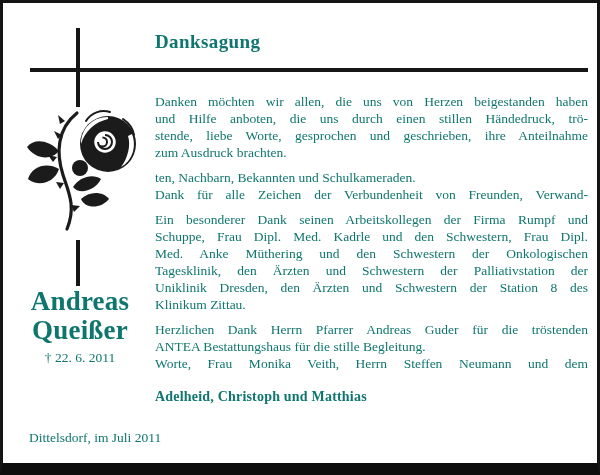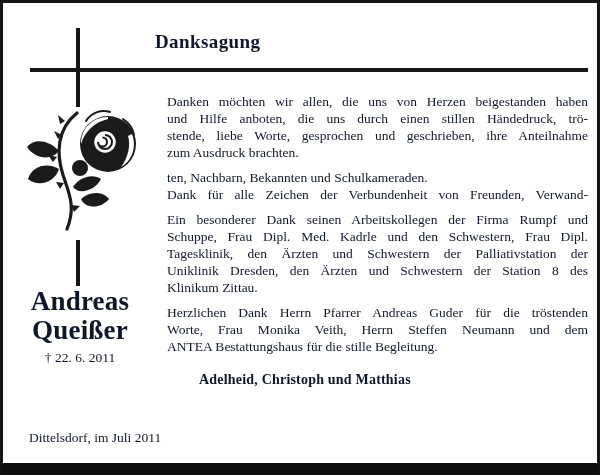--- a/index.html
+++ b/index.html
@@ -7,21 +7,21 @@
     position:relative;
     width:600px;height:475px;
     box-sizing:border-box;
     background:#ffffff;
     border-top:3px solid #141414;
     border-left:3px solid #141414;
     border-right:3px solid #141414;
     border-bottom:12px solid #0d0d0d;
     overflow:hidden;
     font-family:"Liberation Serif", serif;
-    color:#0f172a;
+    color:#0f766e;
   }
   .abs{position:absolute;}
   
   #title{
     left:152px;top:28px;
     font-size:19px;font-weight:bold;letter-spacing:.4px;
   }
   
   #rule{left:27px;top:65px;width:558px;height:4px;background:#161616;}
   
@@ -34,24 +34,24 @@
     left:8px;top:284px;width:138px;
     text-align:center;line-height:29px;
   }
   .name-line{font-size:27px;font-weight:bold;letter-spacing:.2px;}
   #death-date{font-size:13.5px;margin-top:5px;line-height:16px;}
   
   #body{
     left:152px;top:90px;width:433px;
     font-size:13.5px;line-height:17px;
   }
-  .para{margin:0 0 8px 12px;}
+  .para{margin:0 0 8px 0;}
   .jline{display:block;text-align:justify;text-align-last:justify;white-space:normal;}
   .jline.last{text-align-last:left;}
-  #signature{margin-top:16px;font-size:14px;font-weight:bold;letter-spacing:.2px;margin-left:44px;}
+  #signature{margin-top:16px;font-size:14px;font-weight:bold;letter-spacing:.2px;}
   
   #place-date{left:26px;top:427px;font-size:13.5px;}
   .ink{fill:#1b1b1b;}
   .inkline{stroke:#1b1b1b;fill:none;}
 </style>
 </head>
 <body>
 
 <div id="notice">
 
@@ -105,27 +105,28 @@
         <span class="jline">stende, liebe Worte, gesprochen und geschrieben, ihre Anteilnahme</span>
         <span class="jline last">zum Ausdruck brachten.</span>
       </p>
       <p class="para">
         <span class="jline last">ten, Nachbarn, Bekannten und Schulkameraden.</span>
         <span class="jline">Dank für alle Zeichen der Verbundenheit von Freunden, Verwand-</span>
       </p>
       <p class="para">
         <span class="jline">Ein besonderer Dank seinen Arbeitskollegen der Firma Rumpf und</span>
         <span class="jline">Schuppe, Frau Dipl. Med. Kadrle und den Schwestern, Frau Dipl.</span>
+        <span class="jline">Med. Anke Müthering und den Schwestern der Onkologischen</span>
         <span class="jline">Tagesklinik, den Ärzten und Schwestern der Palliativstation der</span>
         <span class="jline">Uniklinik Dresden, den Ärzten und Schwestern der Station 8 des</span>
         <span class="jline last">Klinikum Zittau.</span>
       </p>
       <p class="para">
         <span class="jline">Herzlichen Dank Herrn Pfarrer Andreas Guder für die tröstenden</span>
+        <span class="jline last">ANTEA Bestattungshaus für die stille Begleitung.</span>
         <span class="jline">Worte, Frau Monika Veith, Herrn Steffen Neumann und dem</span>
-        <span class="jline last">ANTEA Bestattungshaus für die stille Begleitung.</span>
       </p>
       <div id="signature">Adelheid, Christoph und Matthias</div>
   </div>
 
   <div class="abs" id="place-date">Dittelsdorf, im Juli 2011</div>
 
 </div>
 
 </body></html>

